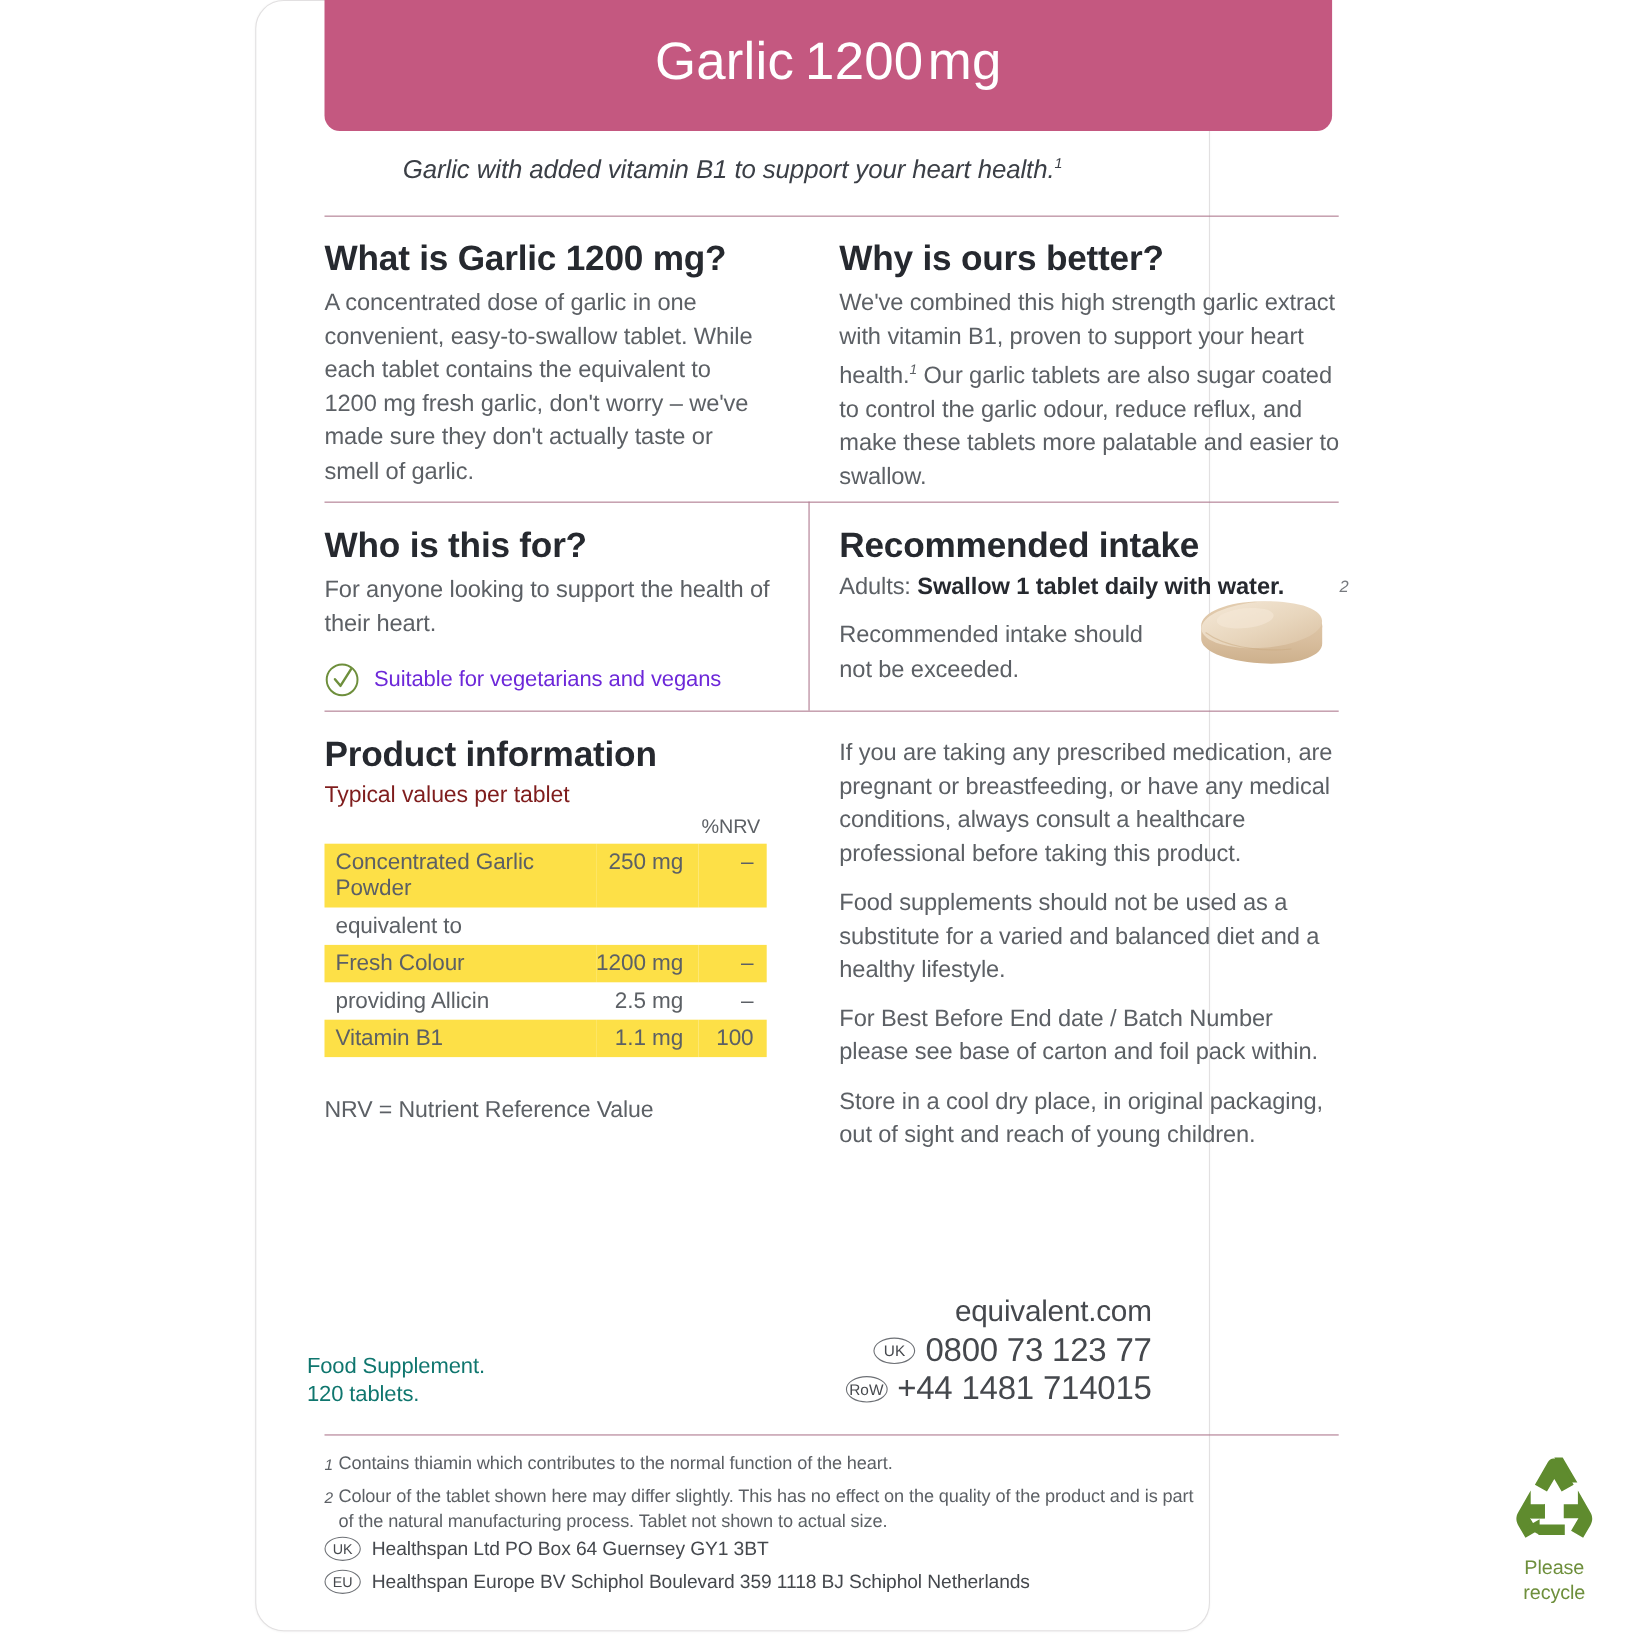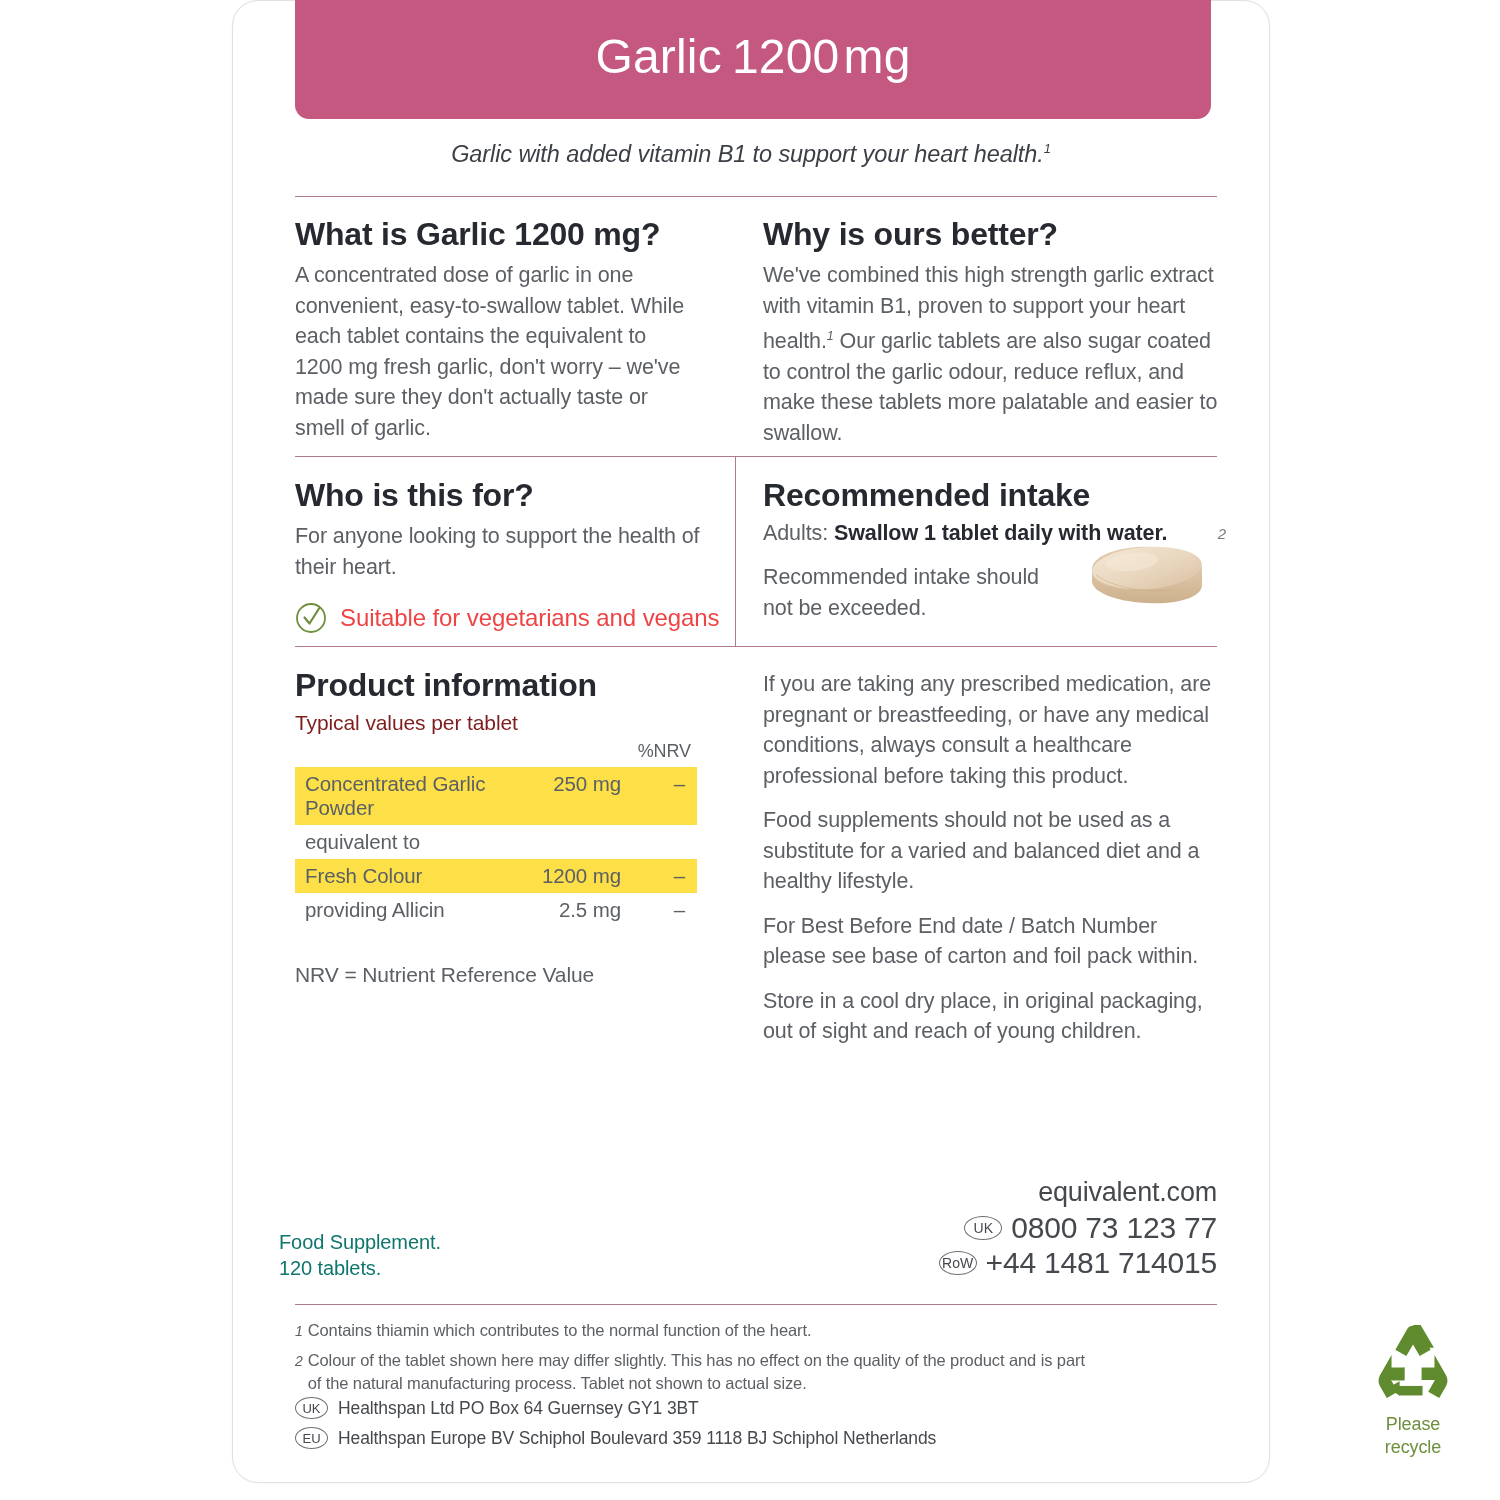--- a/index.html
+++ b/index.html
@@ -9,21 +9,21 @@
     height: 1500px;
     background: #ffffff;
     font-family: "Liberation Sans", sans-serif;
     overflow: hidden;
   }
 
   .pack {
     position: absolute;
     left: 232px;
     top: 0px;
-    width: 1038px;
+    width: 868px;
     height: 1483px;
     background: #ffffff;
     border: 1px solid #e2e0e1;
     border-radius: 26px;
     box-shadow: 0 0 2px rgba(0,0,0,0.05);
   }
 
   
   .banner {
     position: absolute;
@@ -107,21 +107,21 @@
   .why-better { left: 530px; top: 215px; width: 455px; }
 
   
   .who-for { left: 62px; top: 476px; width: 425px; }
   .veg-row {
     display: flex;
     align-items: center;
     margin-top: 20px;
   }
   .veg-icon { width: 32px; height: 32px; flex: 0 0 32px; margin-right: 13px; }
-  .veg-label { font-size: 24px; color: #ef4444; letter-spacing: -0.1px; }
+  .veg-label { font-size: 20px; color: #6d28d9; letter-spacing: -0.1px; }
 
   .rec-intake { left: 530px; top: 476px; width: 455px; }
   .adults-line {
     font-size: 21.5px;
     color: #5c6065;
     letter-spacing: -0.1px;
     margin-bottom: 16px;
   }
   .adults-line b { color: #26292f; font-weight: 700; }
 
@@ -374,20 +374,25 @@
         </tr>
         <tr class="shaded">
           <td class="n-name">Fresh Colour</td>
           <td class="n-amt">1200 mg</td>
           <td class="n-nrv">–</td>
         </tr>
         <tr>
           <td class="n-name">providing Allicin</td>
           <td class="n-amt">2.5 mg</td>
           <td class="n-nrv">–</td>
+        </tr>
+        <tr class="shaded">
+          <td class="n-name">Vitamin B1</td>
+          <td class="n-amt">1.1 mg</td>
+          <td class="n-nrv">100</td>
         </tr>
       </tbody>
     </table>
 
     <div class="nrv-note">NRV = Nutrient Reference Value</div>
   </div>
 
   <div class="col warnings">
     <p class="body-text">If you are taking any prescribed medication, are pregnant or breastfeeding, or have any medical conditions, always consult a healthcare professional before taking this product.</p>
     <p class="body-text">Food supplements should not be used as a substitute for a varied and balanced diet and a healthy lifestyle.</p>

